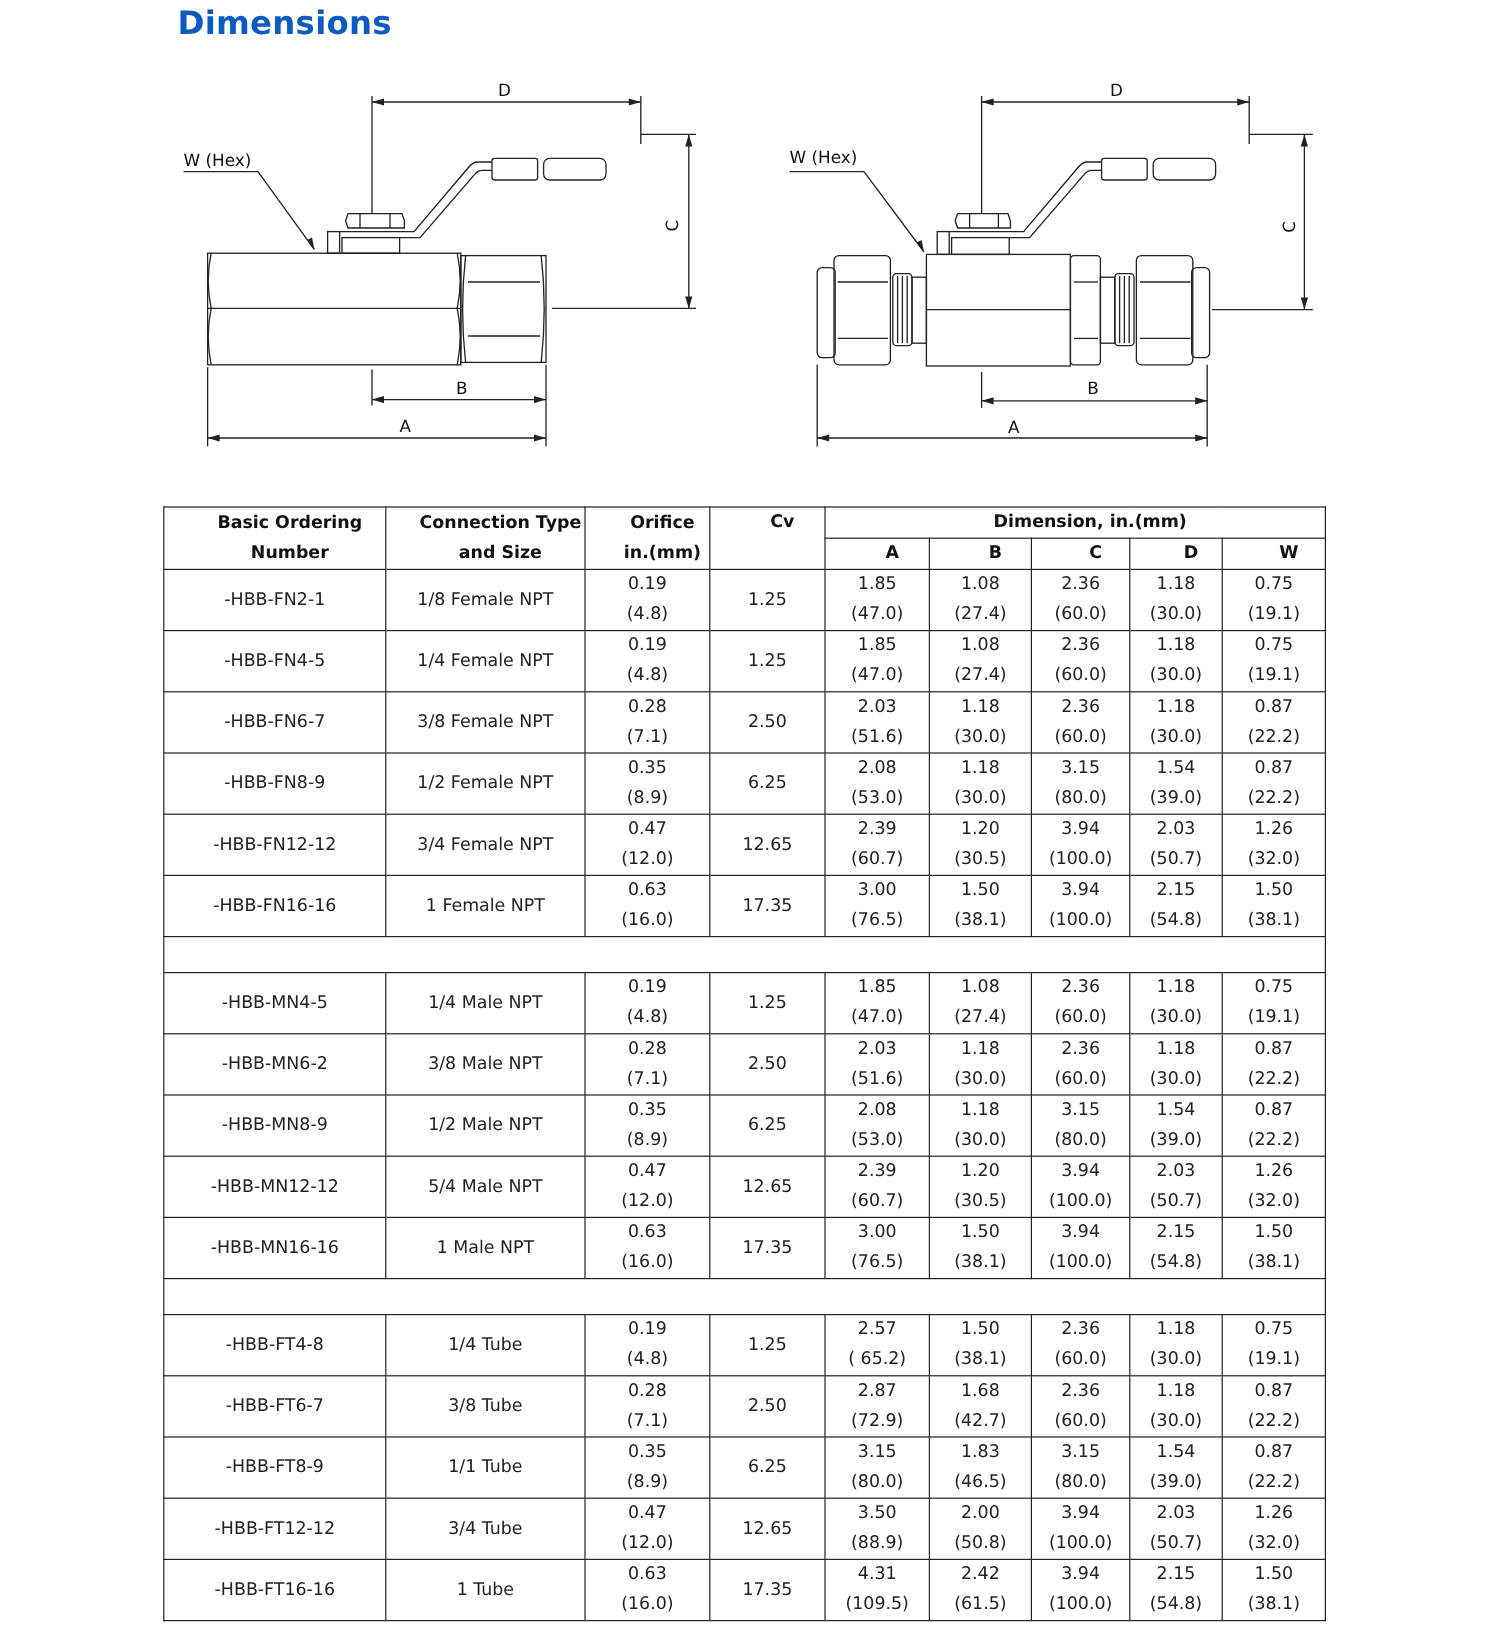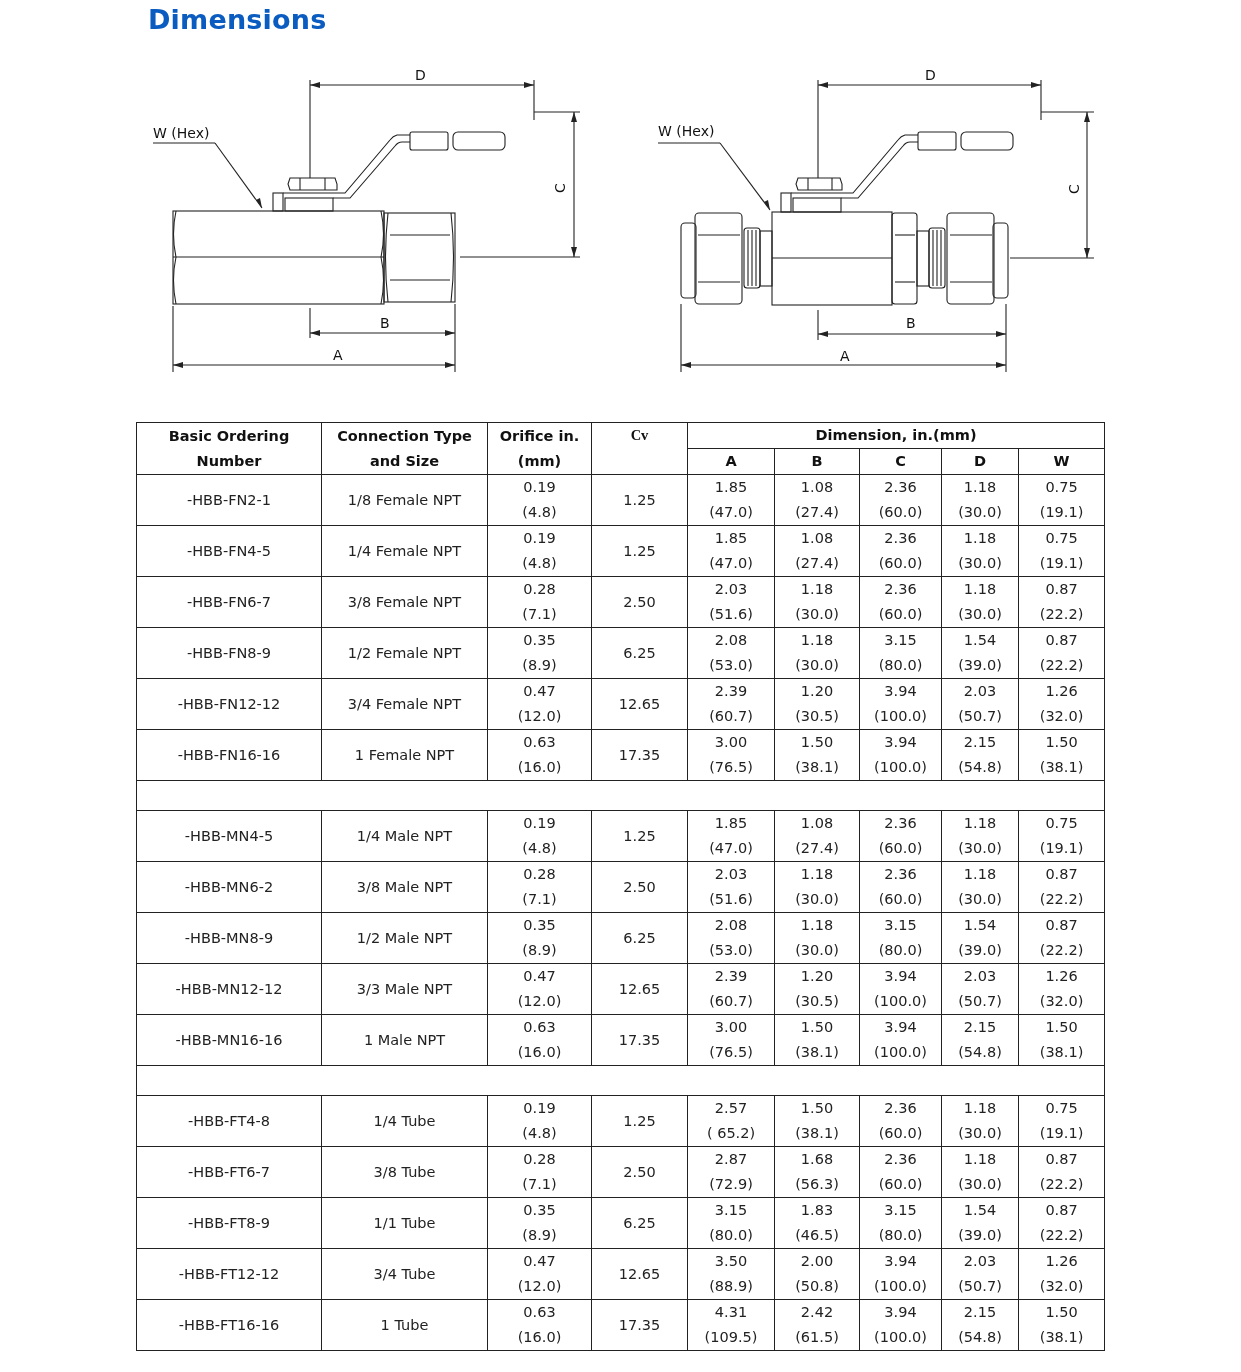--- a/index.html
+++ b/index.html
@@ -6,21 +6,21 @@
   body { width:1241px; height:1372px; position:relative; font-family:"DejaVu Sans", sans-serif; color:#111; overflow:hidden; }
   .title { position:absolute; left:148px; top:4px; font-family:"DejaVu Sans", sans-serif; font-weight:bold; font-size:27px; color:#0a5cc0; letter-spacing:0.2px; }
   .drawing { position:absolute; top:60px; }
   #drawing-left { left:140px; width:460px; height:320px; }
   #drawing-right { left:650px; width:460px; height:320px; }
   .drawing svg { width:100%; height:100%; overflow:visible; }
   .dlabel { font-family:"DejaVu Sans", sans-serif; font-size:14px; fill:#111; }
 
   table.dim { position:absolute; left:136px; top:422px; width:968px; border-collapse:collapse; table-layout:fixed; }
   table.dim th, table.dim td { border:1.5px solid #222; text-align:center; vertical-align:middle; padding:0; }
-  table.dim th { font-family:"DejaVu Sans", sans-serif; font-weight:bold; font-size:14.5px; line-height:25px; color:#111; }
+  table.dim th { font-family:"DejaVu Sans", sans-serif; font-weight:bold; font-size:14.5px; line-height:25px; color:#111;padding-left:25px; }
   table.dim td { font-family:"DejaVu Sans", sans-serif; font-size:14.5px; color:#222; line-height:25px; height:50px; }
   table.dim td .l { display:block; }
   tr.hdr1 th { height:25px; }
   tr.hdr2 th { height:24px; }
   tr.spacer td { height:29px; line-height:29px; }
 </style>
 </head>
 <body>
 
 <div class="title">Dimensions</div>
@@ -190,21 +190,21 @@
         <span class="l">Number</span>
       </th>
       <th rowspan="2">
         <span class="l">Connection Type</span>
         <span class="l">and Size</span>
       </th>
       <th rowspan="2">
         <span class="l">Orifice</span>
         <span class="l">in.(mm)</span>
       </th>
-      <th rowspan="2" style="vertical-align:top;font-family:Liberation Serif, serif;"><span class="l">Cv</span></th>
+      <th rowspan="2" style="vertical-align:top;"><span class="l">Cv</span></th>
       <th colspan="5">Dimension, in.(mm)</th>
     </tr>
     <tr class="hdr2">
       <th>A</th>
       <th>B</th>
       <th>C</th>
       <th>D</th>
       <th>W</th>
     </tr>
   </thead>
@@ -468,21 +468,21 @@
           <span class="l">1.54</span>
           <span class="l">(39.0)</span>
         </td>
         <td>
           <span class="l">0.87</span>
           <span class="l">(22.2)</span>
         </td>
       </tr>
       <tr>
         <td>-HBB-MN12-12</td>
-        <td>3/3 Male NPT</td>
+        <td>5/4 Male NPT</td>
         <td>
           <span class="l">0.47</span>
           <span class="l">(12.0)</span>
         </td>
         <td>12.65</td>
         <td>
           <span class="l">2.39</span>
           <span class="l">(60.7)</span>
         </td>
         <td>
@@ -570,21 +570,21 @@
           <span class="l">0.28</span>
           <span class="l">(7.1)</span>
         </td>
         <td>2.50</td>
         <td>
           <span class="l">2.87</span>
           <span class="l">(72.9)</span>
         </td>
         <td>
           <span class="l">1.68</span>
-          <span class="l">(56.3)</span>
+          <span class="l">(42.7)</span>
         </td>
         <td>
           <span class="l">2.36</span>
           <span class="l">(60.0)</span>
         </td>
         <td>
           <span class="l">1.18</span>
           <span class="l">(30.0)</span>
         </td>
         <td>

